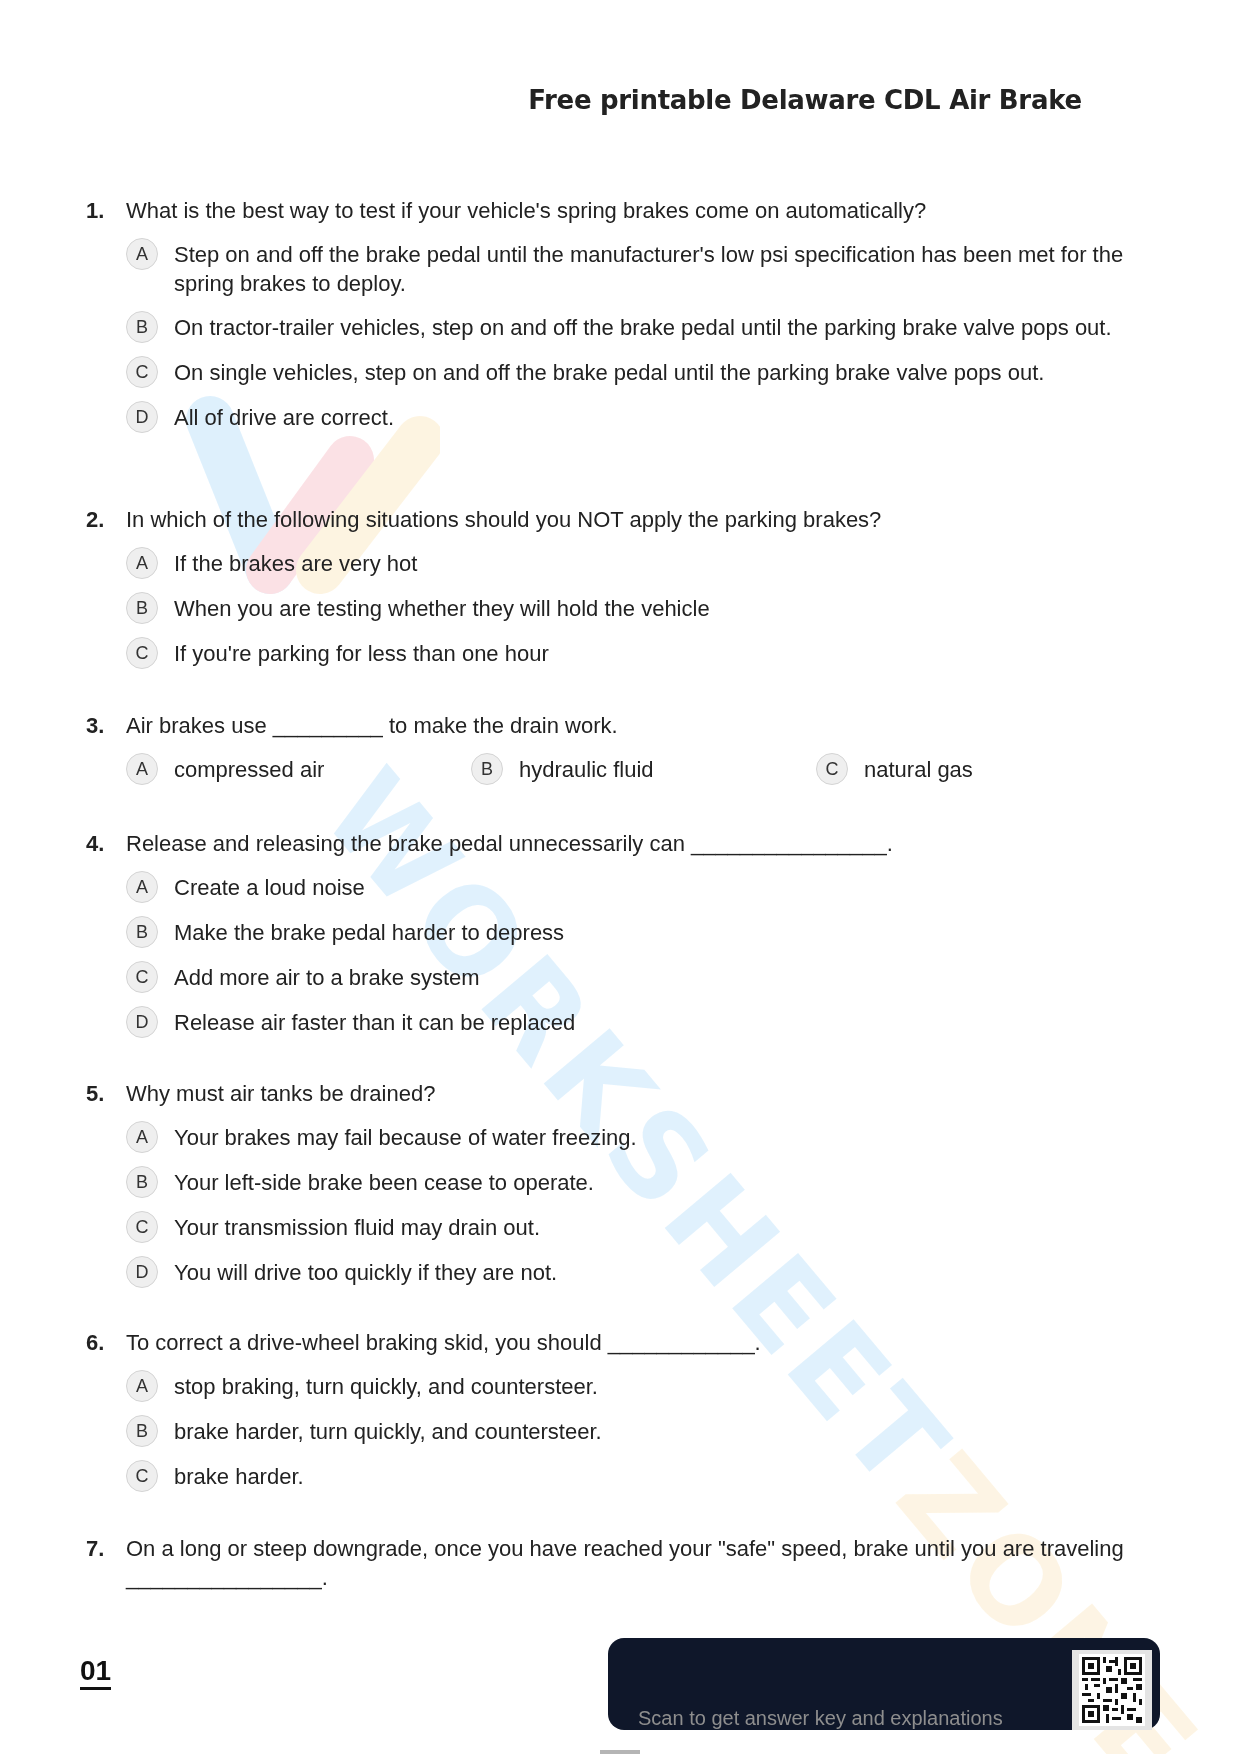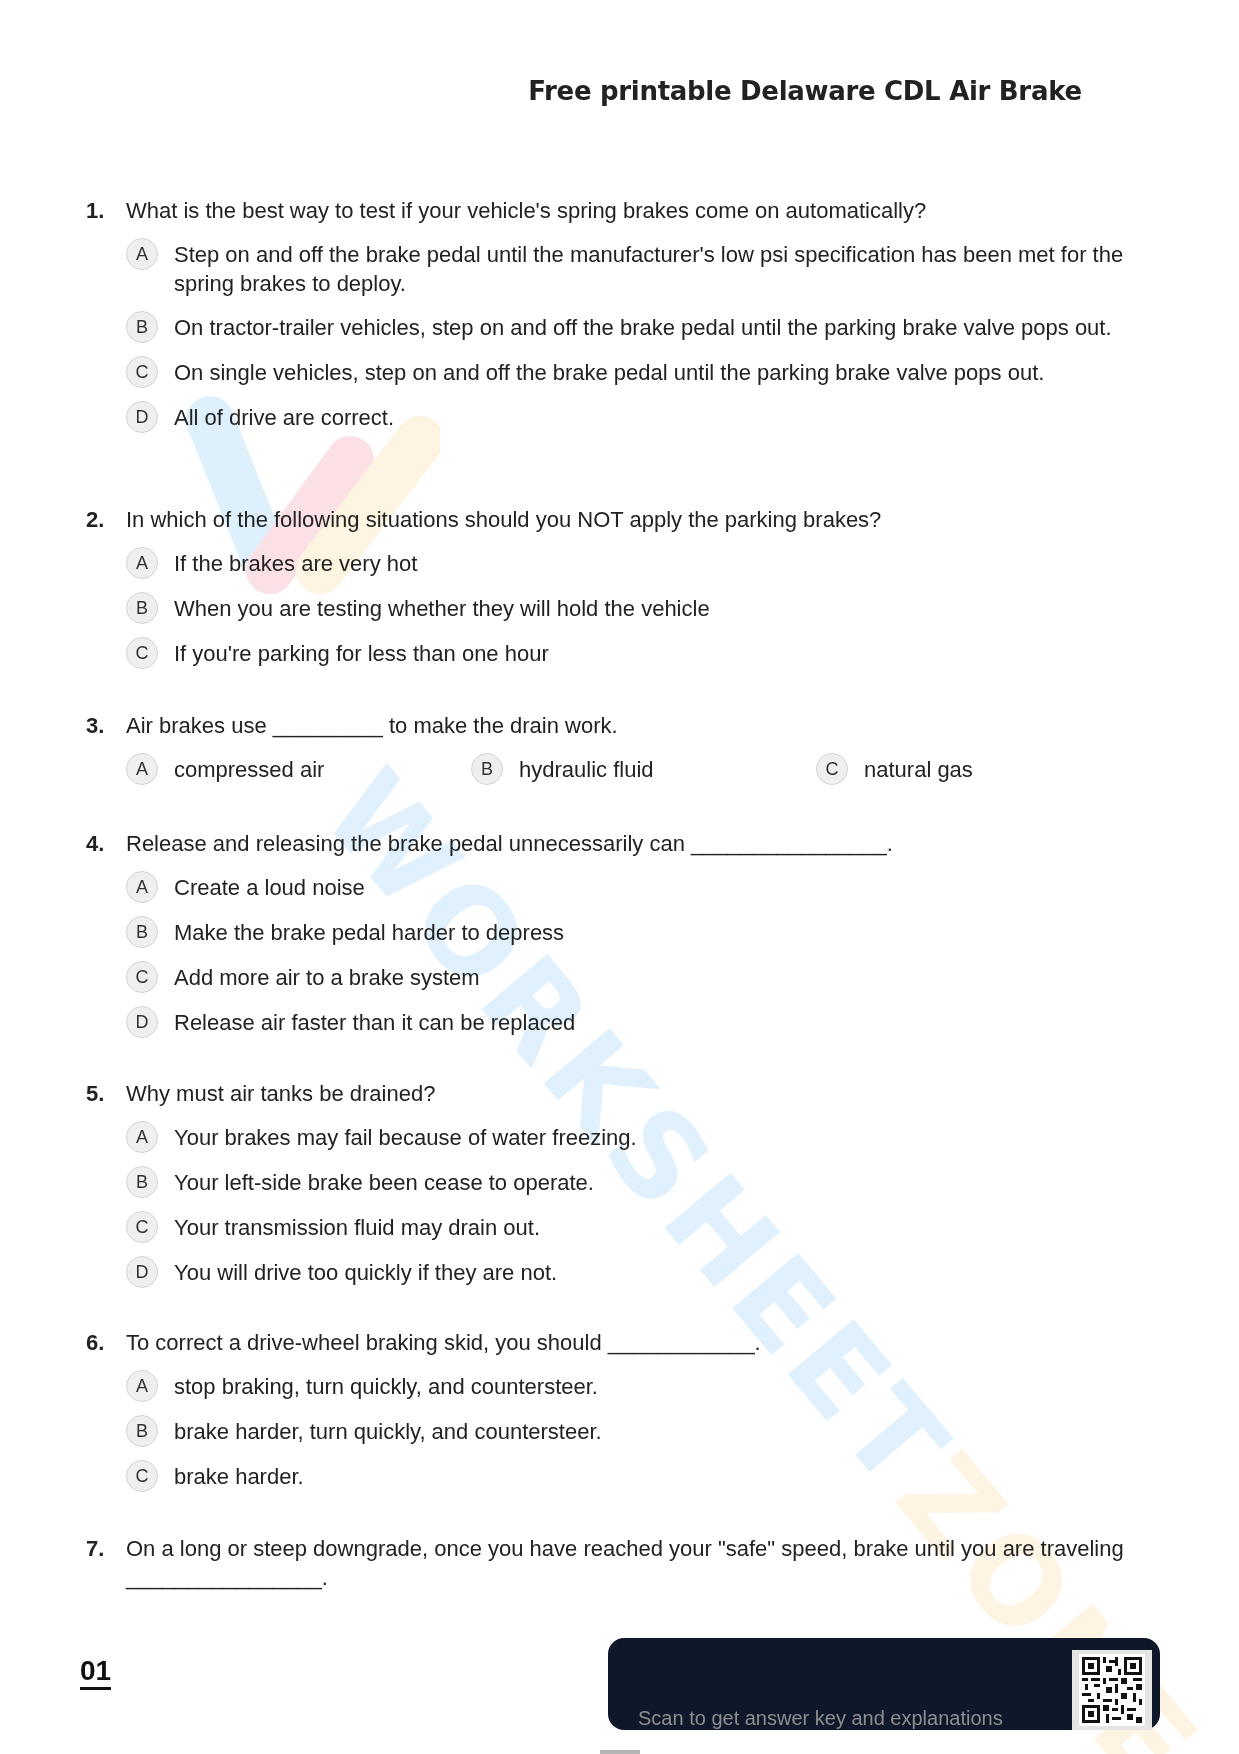--- a/index.html
+++ b/index.html
@@ -38,21 +38,21 @@
       margin-left: 8px;
       font-family: "DejaVu Sans", sans-serif;
       font-size: 27px;
       letter-spacing: 0.5px;
       font-weight: 500;
     }
     .logo-text .lw { color: #2797e8; }
     .logo-text .lz { color: #f4b53c; }
     .title {
       position: absolute;
-      left: 520px; top: 71px; width: 570px;
+      left: 520px; top: 80px; width: 570px;
       text-align: center;
       font-family: "DejaVu Sans", sans-serif;
       font-weight: bold;
       font-size: 26px;
       line-height: 40px;
       color: #222222;
       letter-spacing: -0.3px;
     }
 
     .questions { position: absolute; left: 0; top: 0; width: 100%; z-index: 2; }

